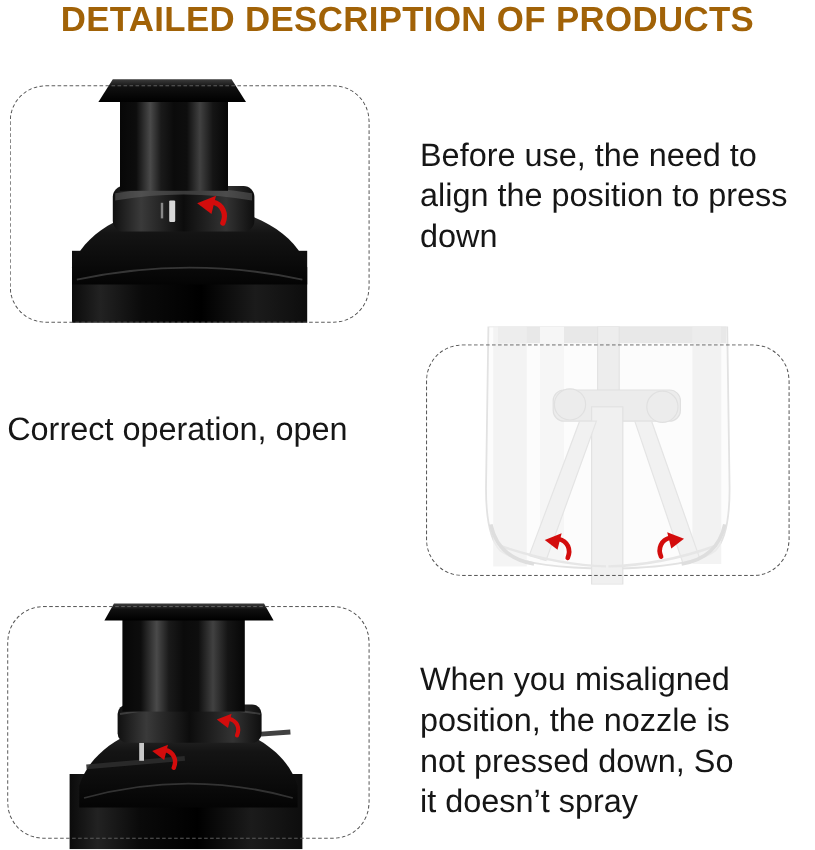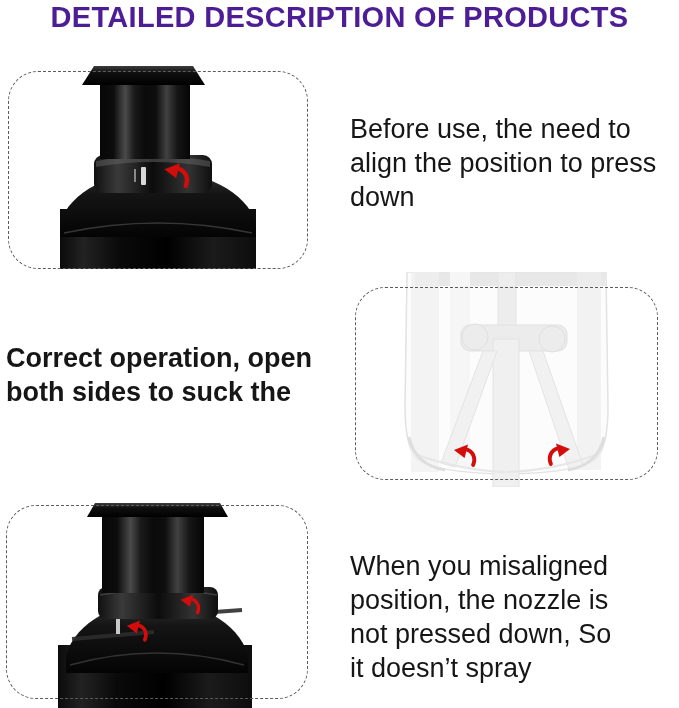--- a/index.html
+++ b/index.html
@@ -2,39 +2,39 @@
 <html><head>
 <meta charset="utf-8">
 <style>
   html,body{margin:0;padding:0;background:#fff;}
   .canvas{
     position:relative;width:679px;height:708px;background:#fff;overflow:hidden;
     font-family:"Liberation Sans",sans-serif;color:#161616;
   }
   .title{
     position:absolute;left:0;right:0;top:1px;text-align:center;
-    font-size:29px;font-weight:700;letter-spacing:.3px;color:#4c1d95;white-space:nowrap;
+    font-size:29px;font-weight:700;letter-spacing:.3px;color:#a16207;white-space:nowrap;
   }
   .photo{position:absolute;}
   .photo svg{position:absolute;left:0;display:block;}
   .frame{
     position:absolute;inset:0;border:1px dashed #5c5c5c;border-radius:30px;
     z-index:4;pointer-events:none;
   }
   .caption{position:absolute;font-size:27px;line-height:34px;color:#161616;}
   .caption div{white-space:nowrap;}
   
   #photo1{left:8px;top:71px;width:300px;height:198px;}
   #photo1 svg{top:-6px;}
   #photo2{left:355px;top:287px;width:303px;height:193px;}
   #photo2 svg{top:-15px;}
   #photo3{left:6px;top:505px;width:302px;height:194px;}
   #photo3 svg{top:-4px;}
   #caption1{left:350px;top:112px;width:332px;}
-  #caption2{left:6px;top:341px;width:334px;font-weight:bold;}
+  #caption2{left:6px;top:341px;width:334px;}
   #caption3{left:350px;top:549px;width:332px;}
 </style>
 </head>
 <body>
 
 <svg width="0" height="0" style="position:absolute" aria-hidden="true">
   <defs>
     <linearGradient id="flangeGrad" x1="0" y1="0" x2="0" y2="1">
       <stop offset="0" stop-color="#3d3d3d"></stop>
         <stop offset=".35" stop-color="#101010"></stop>
@@ -99,21 +99,20 @@
   </div>
 
   <div class="caption" id="caption1" style="color: rgb(22, 22, 22);">
     <div>Before use, the need to</div>
     <div>align the position to press</div>
     <div>down</div>
   </div>
 
   <div class="caption" id="caption2" style="color: rgb(22, 22, 22);">
     <div>Correct operation, open</div>
-    <div>both sides to suck the</div>
   </div>
 
   <div class="photo" id="photo2">
     <svg width="303" height="215" viewBox="0 -15 303 215">
       <path d="M52,-15 L50,120 Q50,160 62,172 Q80,186 151,187 Q223,186 241,172 Q253,160 253,120 L251,-15 Z" fill="#fcfcfc" stroke="#e2e2e2" stroke-width="1.5"></path>
       <rect x="60" y="-15" width="190" height="14" fill="#e6e6e6" opacity=".9"></rect>
       <rect x="56" y="-15" width="28" height="200" fill="#efefef" opacity=".7"></rect>
       <rect x="95" y="-15" width="20" height="195" fill="#f6f6f6"></rect>
       <rect x="222" y="-15" width="24" height="198" fill="#eeeeee" opacity=".7"></rect>
       <rect x="143" y="-15" width="18" height="57" fill="#ededed" stroke="#e3e3e3"></rect>

